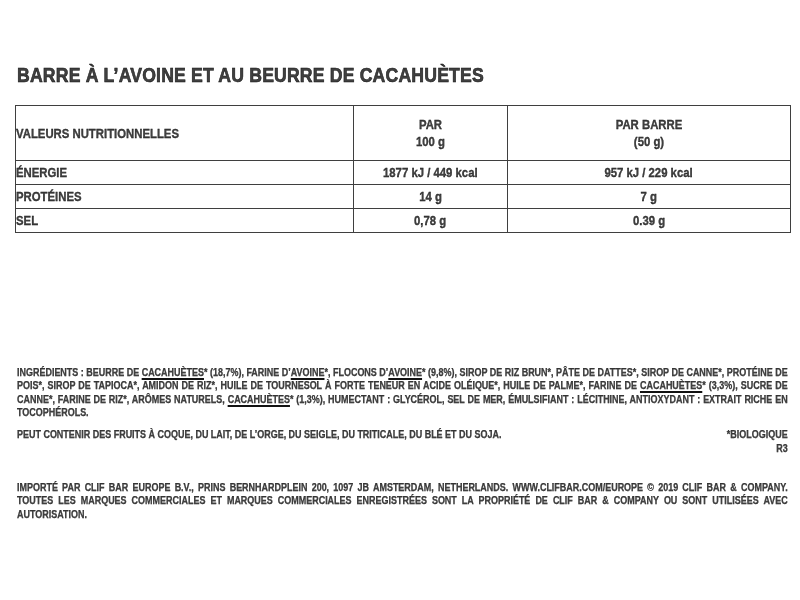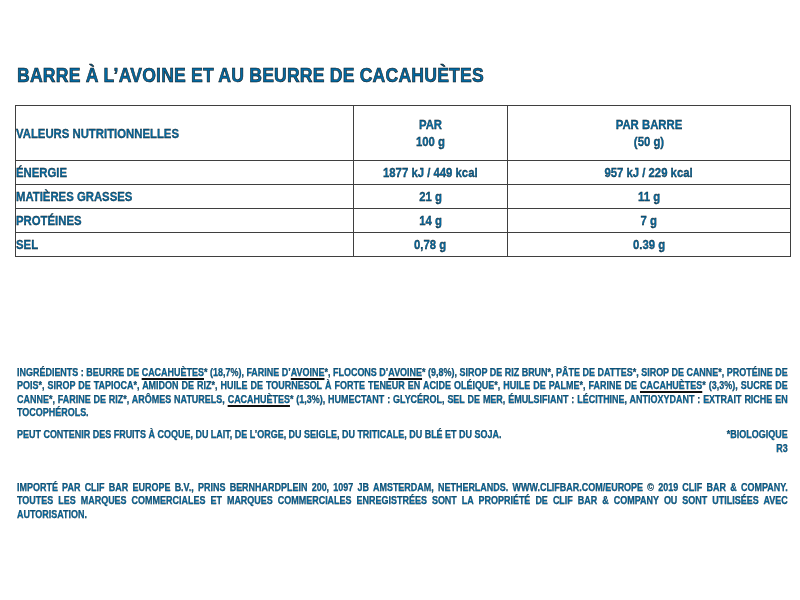--- a/index.html
+++ b/index.html
@@ -1,18 +1,18 @@
 <!DOCTYPE html>
 <html><head>
 <meta charset="utf-8">
 <style>
   html, body { margin: 0; padding: 0; background: #ffffff; overflow: hidden; }
   #label-root {
     position: relative; width: 800px; height: 600px; background: #ffffff;
-    font-family: "Liberation Sans", sans-serif; color: #0369a1;
+    font-family: "Liberation Sans", sans-serif; color: #404040;
     -webkit-font-smoothing: antialiased;
   }
   
   .cx  { display: inline-block; transform: scaleX(0.84); transform-origin: 0 50%; white-space: nowrap; }
   .cxc { display: inline-block; transform: scaleX(0.84); transform-origin: 50% 50%; white-space: nowrap; }
 
   .title {
     position: absolute; left: 17px; top: 62px; font-size: 21px; line-height: 26px;
     font-weight: 700; letter-spacing: 0.2px; -webkit-text-stroke: 0.6px #121212;
   }
@@ -85,25 +85,20 @@
         </th>
       </tr>
     </thead>
     <tbody>
       <tr>
         <td class="lbl"><span class="cx">ÉNERGIE</span></td>
         <td class="val"><span class="cxc">1877 kJ / 449 kcal</span></td>
         <td class="val"><span class="cxc">957 kJ / 229 kcal</span></td>
       </tr>
       <tr>
-        <td class="lbl"><span class="cx">MATIÈRES GRASSES</span></td>
-        <td class="val"><span class="cxc">21 g</span></td>
-        <td class="val"><span class="cxc">11 g</span></td>
-      </tr>
-      <tr>
         <td class="lbl"><span class="cx">PROTÉINES</span></td>
         <td class="val"><span class="cxc">14 g</span></td>
         <td class="val"><span class="cxc">7 g</span></td>
       </tr>
       <tr>
         <td class="lbl"><span class="cx">SEL</span></td>
         <td class="val"><span class="cxc">0,78 g</span></td>
         <td class="val"><span class="cxc">0.39 g</span></td>
       </tr>
     </tbody>

